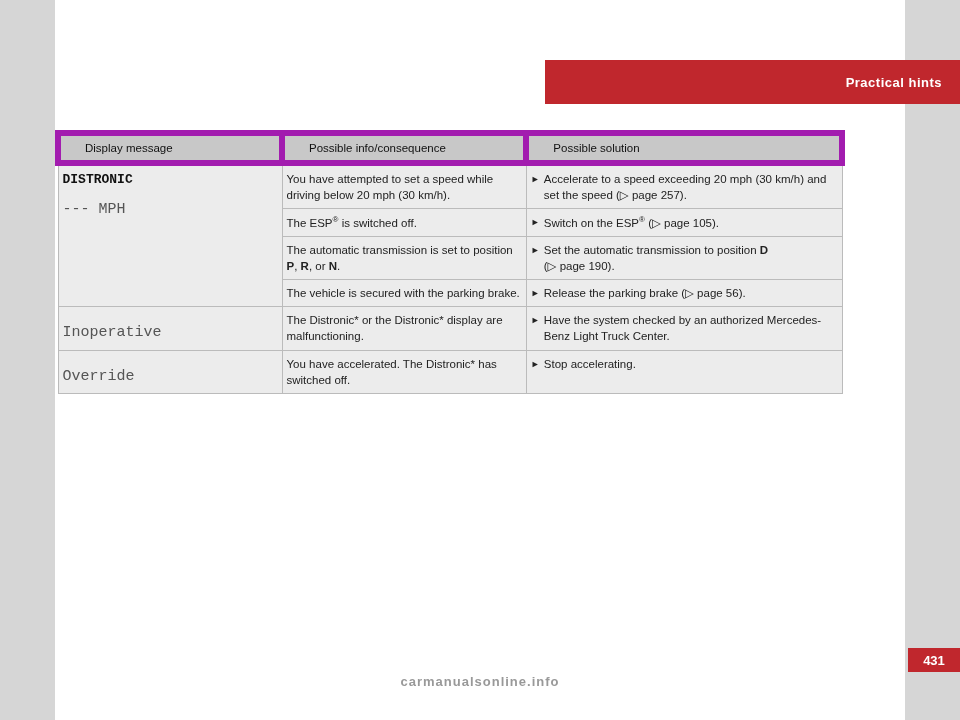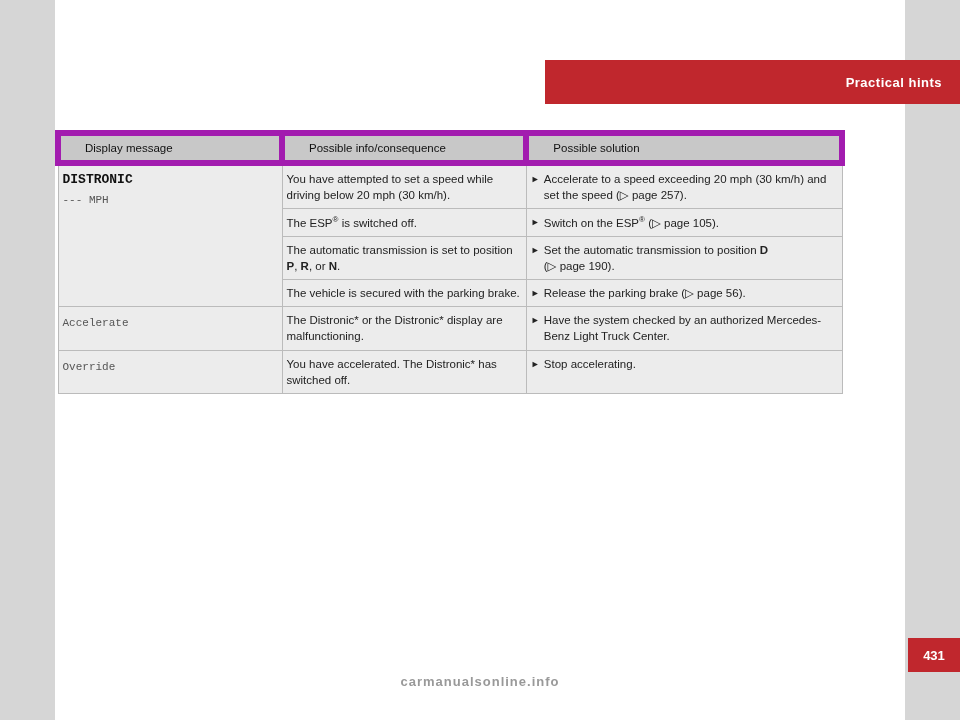--- a/index.html
+++ b/index.html
@@ -107,24 +107,24 @@
     .display-msg-main {
       font-family: 'Courier New', Courier, monospace;
       font-size: 13px;
       font-weight: bold;
       display: block;
       color: #111;
     }
 
     .display-msg-sub {
       font-family: 'Courier New', Courier, monospace;
-      font-size: 11px;
+      font-size: 15px;
       color: #555;
       display: block;
-      margin-top: 4px;
+      margin-top: 10px;
     }
 
     .cause-cell {
       width: 240px;
     }
 
     .solution-cell {
       width: 310px;
     }
 
@@ -231,21 +231,21 @@
         <td class="solution-cell">
           <div class="bullet-row">
             <span class="bullet-arrow">►</span>
             <span>Release the parking brake (▷&nbsp;page&nbsp;56).</span>
           </div>
         </td>
       </tr>
 
       <tr>
         <td class="display-msg-cell">
-          <span class="display-msg-sub">Accelerate</span>
+          <span class="display-msg-sub">Inoperative</span>
         </td>
         <td class="cause-cell">
           The Distronic* or the Distronic* display are malfunctioning.
         </td>
         <td class="solution-cell">
           <div class="bullet-row">
             <span class="bullet-arrow">►</span>
             <span>Have the system checked by an authorized Mercedes-Benz Light Truck Center.</span>
           </div>
         </td>
@@ -262,19 +262,19 @@
           <div class="bullet-row">
             <span class="bullet-arrow">►</span>
             <span>Stop accelerating.</span>
           </div>
         </td>
       </tr>
     </tbody>
   </table>
 </div>
 
-<div class="page-number-badge" style="position:absolute; bottom:48px; right:0; width:52px; height:34px; background:#c0272d; display:flex; align-items:center; justify-content:center;">
+<div class="page-number-badge" style="position:absolute; bottom:48px; right:0; width:52px; height:24px; background:#c0272d; display:flex; align-items:center; justify-content:center;">
   <span class="page-number">431</span>
 </div>
 
 <div class="watermark">
   <span class="watermark-text">carmanualsonline.info</span>
 </div>
 
 </body></html>

